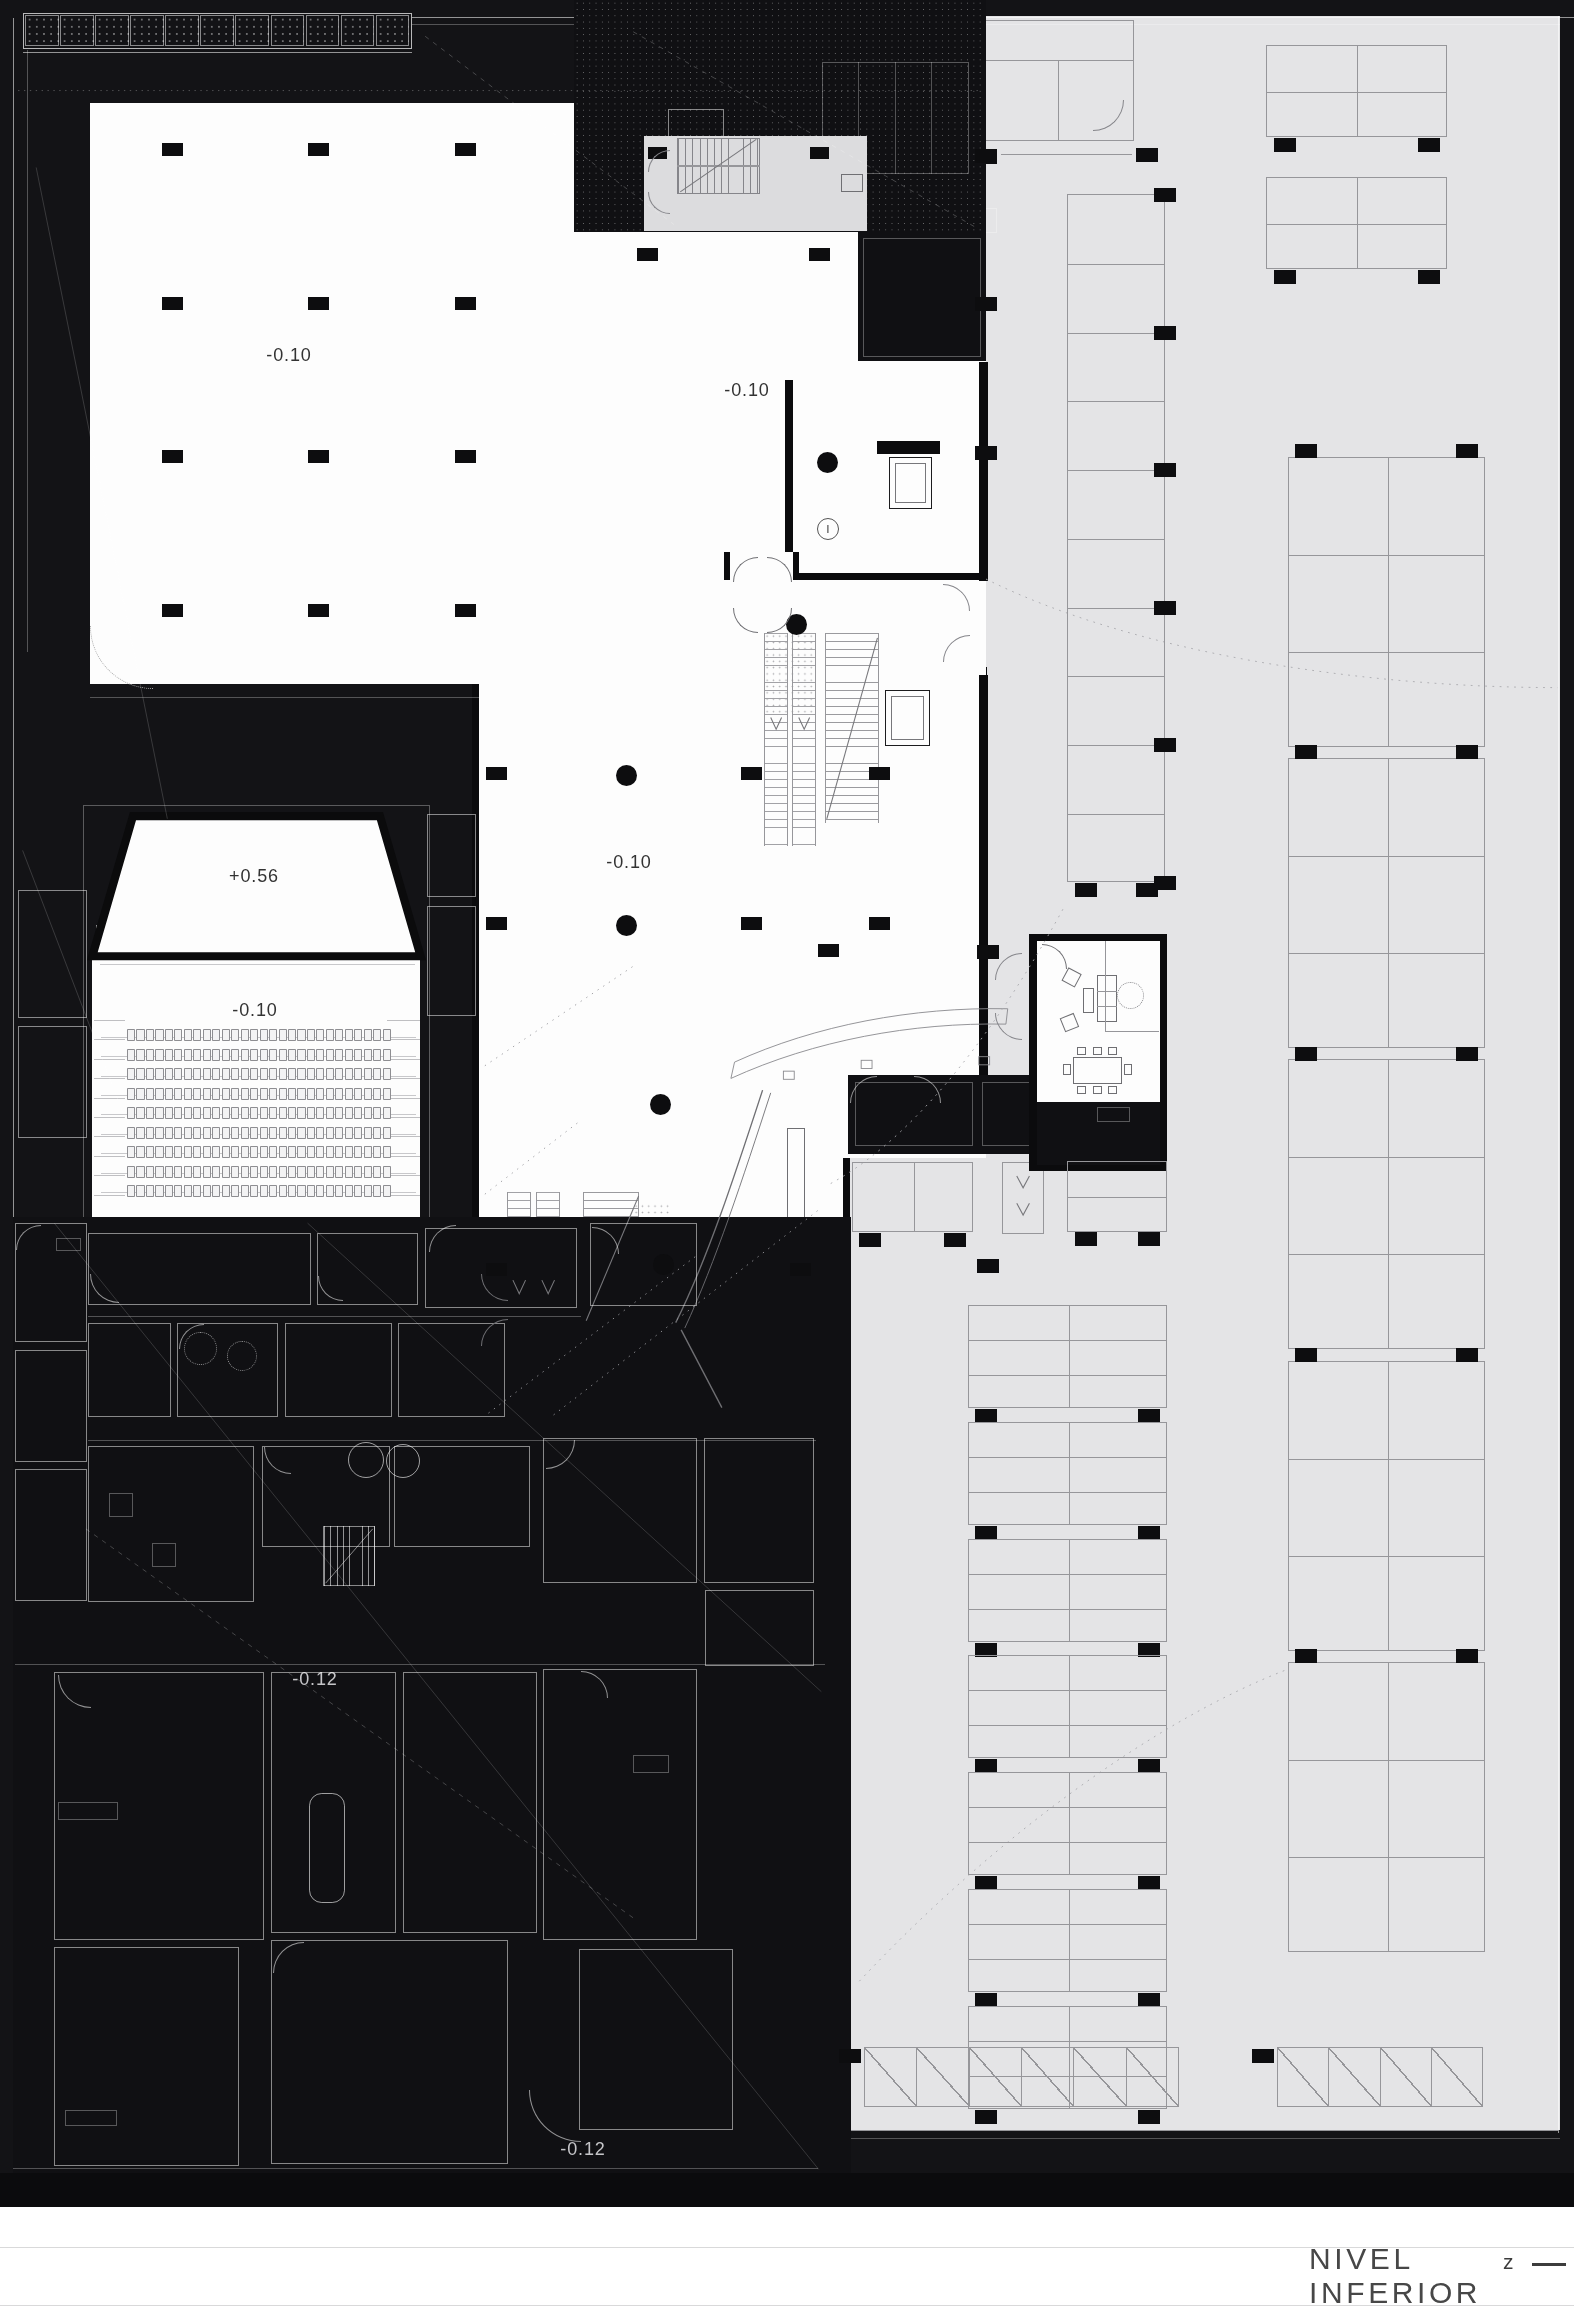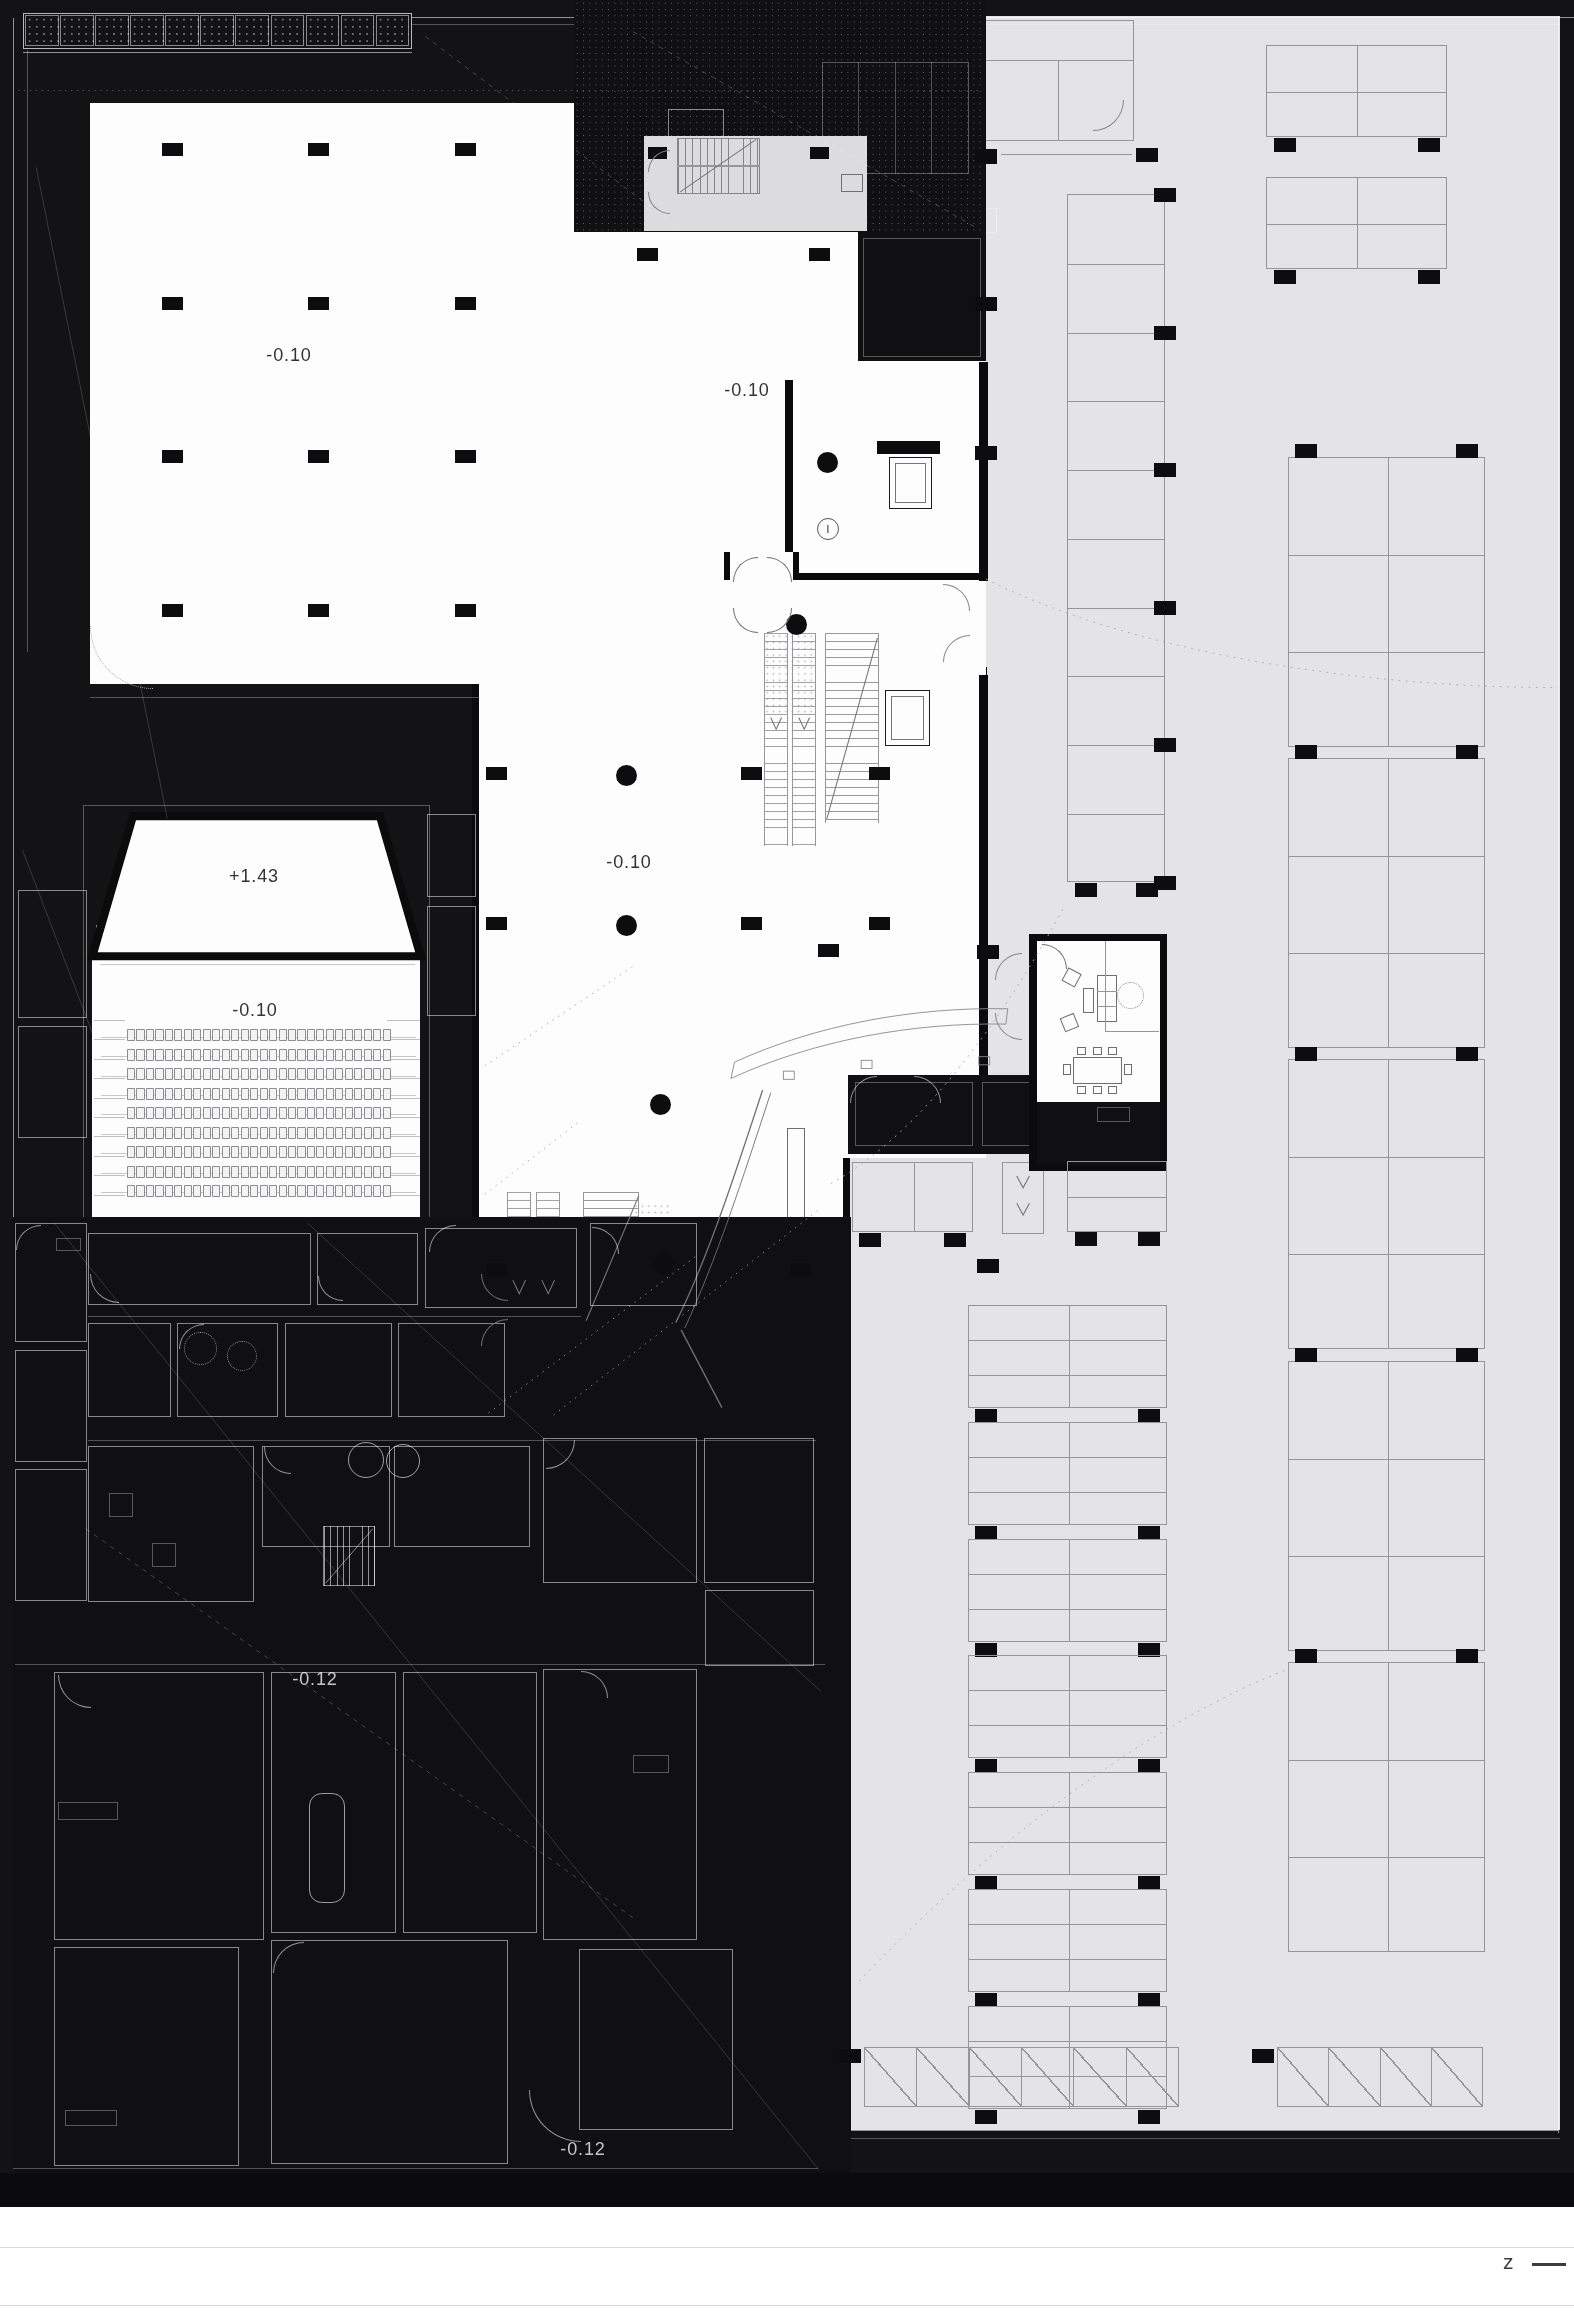--- a/index.html
+++ b/index.html
@@ -215,20 +215,21 @@
   <div class="abs" style="left:184px;top:1332px;width:33px;height:33px;border:0.9px dotted rgba(255,255,255,.55);border-radius:50%"></div>
   <div class="abs" style="left:227px;top:1341px;width:30px;height:30px;border:0.9px dotted rgba(255,255,255,.55);border-radius:50%"></div>
   <div class="wline f" style="left:90px;top:697px;width:389px;height:0.9px"></div>
   <div class="wline f" style="left:12.7px;top:2168px;width:805px;height:0.9px"></div>
 
   <div class="wall" style="left:0px;top:2173px;width:1574px;height:34px"></div>
   <div id="footer">
     <div class="rule" style="top:40px"></div>
     <div class="rule" style="top:98px"></div>
   </div>
+  <div id="title">NIVEL INFERIOR</div>
   <div id="north">z</div>
   <div id="northline"></div>
 
   <svg class="overlay" width="1574" height="2316" viewBox="0 0 1740 2560">
 
     <polygon points="147,902 420,902 465,1057 102,1057" fill="#fdfdfd" stroke="#0b0b0c" stroke-width="9"></polygon>
 
     <path d="M843,1205 C812,1300 782,1392 747,1462" fill="none" stroke="#6f6f73" stroke-width="1.5"></path>
     <path d="M852,1208 C821,1303 791,1395 757,1468" fill="none" stroke="#6f6f73" stroke-width="1"></path>
     <path d="M753,1470 L798,1556" stroke="#6f6f73" stroke-width="1.5"></path>
@@ -276,21 +277,21 @@
     <g stroke="#aaaaae" stroke-dasharray="2,6" fill="none">
       <path d="M1175,1005 C1090,1160 1000,1265 915,1310"></path>
       <path d="M950,2190 C1100,2030 1280,1900 1424,1845"></path>
       <path d="M1090,640 C1250,720 1500,760 1722,760"></path>
     </g>
   </svg>
 
   <span class="label" style="left:289px;top:355px">-0.10</span>
   <span class="label" style="left:747px;top:390px">-0.10</span>
   <span class="label" style="left:629px;top:862px">-0.10</span>
-  <span class="label" style="left:254px;top:876px">+1.43</span>
+  <span class="label" style="left:254px;top:876px">+0.56</span>
   <span class="label" style="left:255px;top:1010px">-0.10</span>
   <span class="label light" style="left:315px;top:1679px">-0.12</span>
   <span class="label light" style="left:583px;top:2149px">-0.12</span>
   <span class="marker" style="left:828px;top:529px">I</span>
 <div class="blk" style="left: 162px; top: 143px; width: 21px; height: 12.7px;"></div>
     <div class="blk" style="left: 162px; top: 297px; width: 21px; height: 12.7px;"></div>
     <div class="blk" style="left: 162px; top: 450px; width: 21px; height: 12.7px;"></div>
     <div class="blk" style="left: 162px; top: 604px; width: 21px; height: 12.7px;"></div>
     <div class="blk" style="left: 308px; top: 143px; width: 21px; height: 12.7px;"></div>
     <div class="blk" style="left: 308px; top: 297px; width: 21px; height: 12.7px;"></div>

